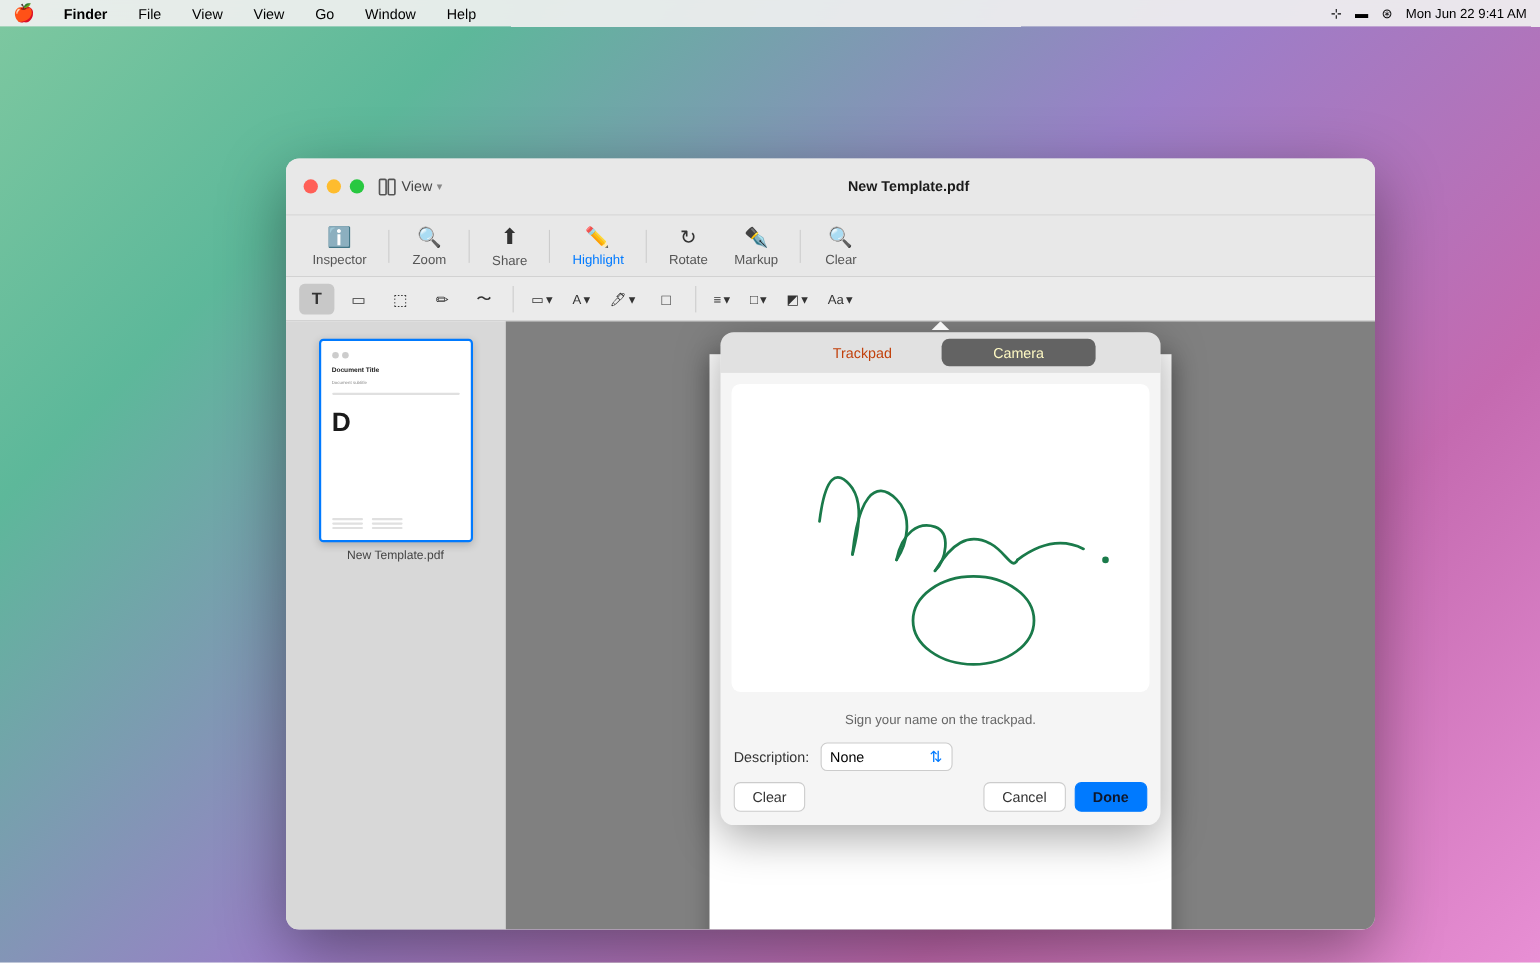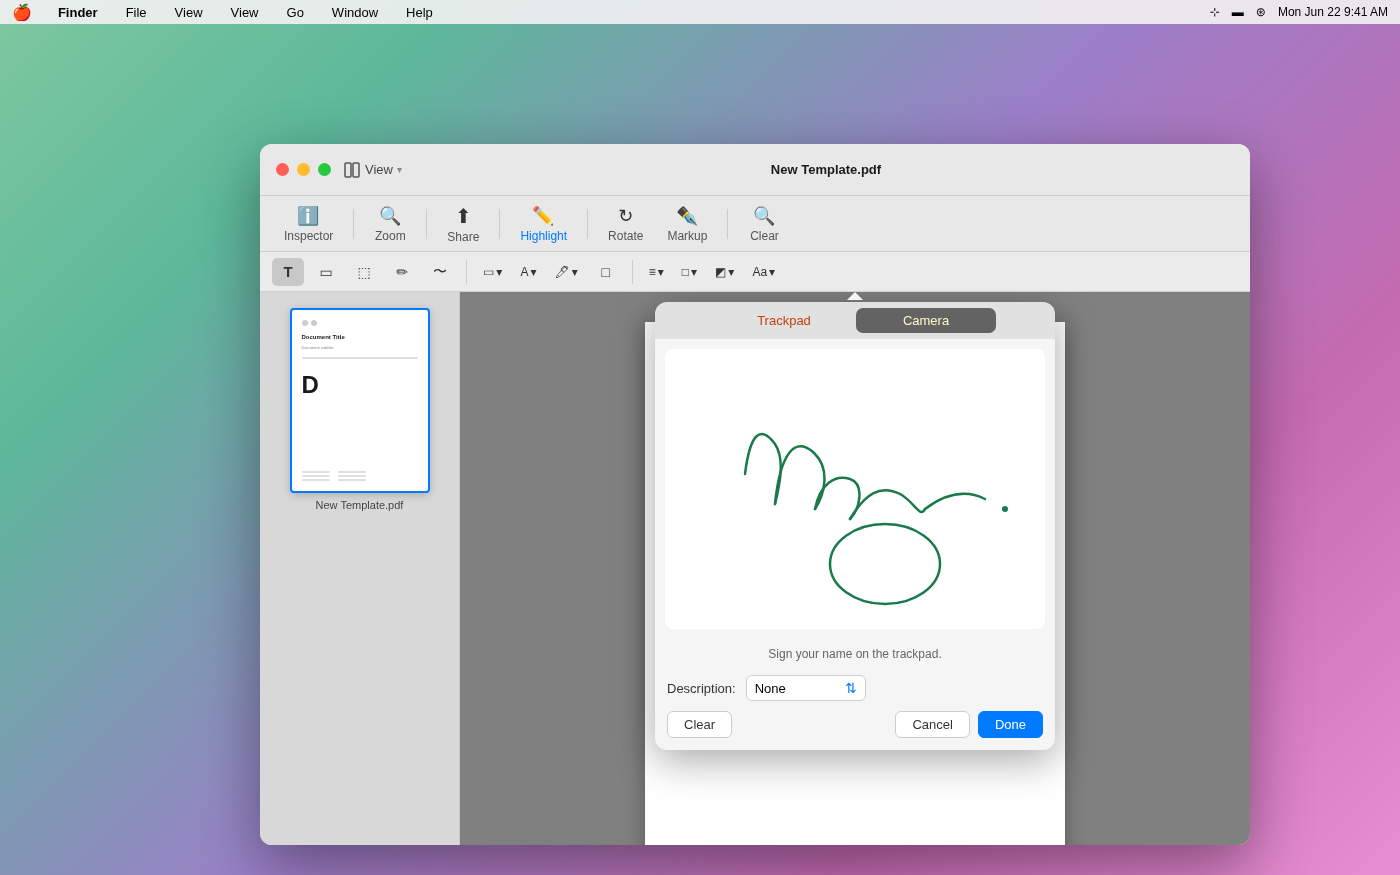--- a/index.html
+++ b/index.html
@@ -391,23 +391,23 @@
       padding: 5px 16px;
       border-radius: 6px;
       font-size: 13px;
       cursor: pointer;
       border: 1px solid #ccc;
       background: white;
       color: #333;
     }
     .sig-btn.primary {
       background: #007aff;
-      color: #ffffff;
+      color: #0f172a;
       border-color: #007aff;
-      font-weight: 400;
+      font-weight: 700;
     }
     .sig-btn-spacer { flex: 1; }
 
     
     .sig-svg {
       width: 100%;
       height: 100%;
     }
   </style>
 </head>

